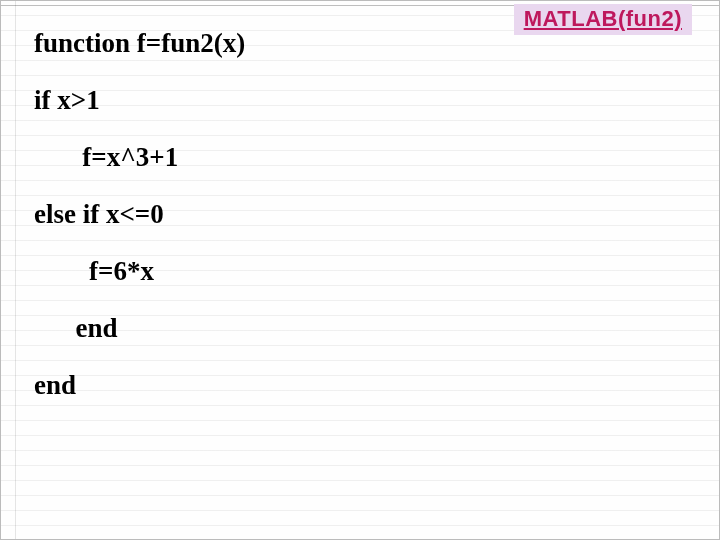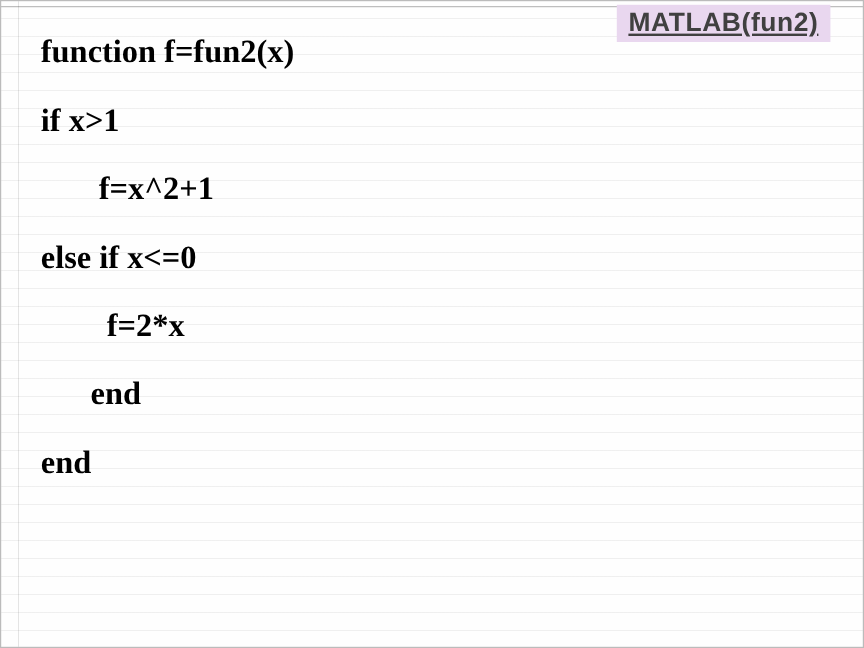--- a/index.html
+++ b/index.html
@@ -26,21 +26,21 @@
     position: absolute;
     left: 0; right: 0; top: 4px;
     height: 0;
     border-top: 1px solid rgba(0,0,0,0.25);
   }
   .badge {
     position: absolute;
     top: 4px;
     right: 28px;
     background: #e9d7ef;
-    color: #404040;
+    color: #be185d;
     font-family: Arial, Helvetica, sans-serif;
     font-weight: 700;
     font-size: 22px;
     text-decoration: underline;
     padding: 2px 10px 3px 10px;
     letter-spacing: 0.5px;
   }
   .code {
     position: absolute;
     left: 34px;
@@ -64,18 +64,18 @@
 
 <div class="paper"></div>
 
 <div class="badge">
   <span>MATLAB(fun2)</span>
 </div>
 
 <div class="code">
   <div class="line">function f=fun2(x)</div>
   <div class="line">if x&gt;1</div>
-  <div class="line i1">   f=x^2+1</div>
+  <div class="line i1">   f=x^3+1</div>
   <div class="line">else if x&lt;=0</div>
-  <div class="line i2">    f=2*x</div>
+  <div class="line i2">    f=6*x</div>
   <div class="line i1">  end</div>
   <div class="line">end</div>
 </div>
 
 </body></html>

